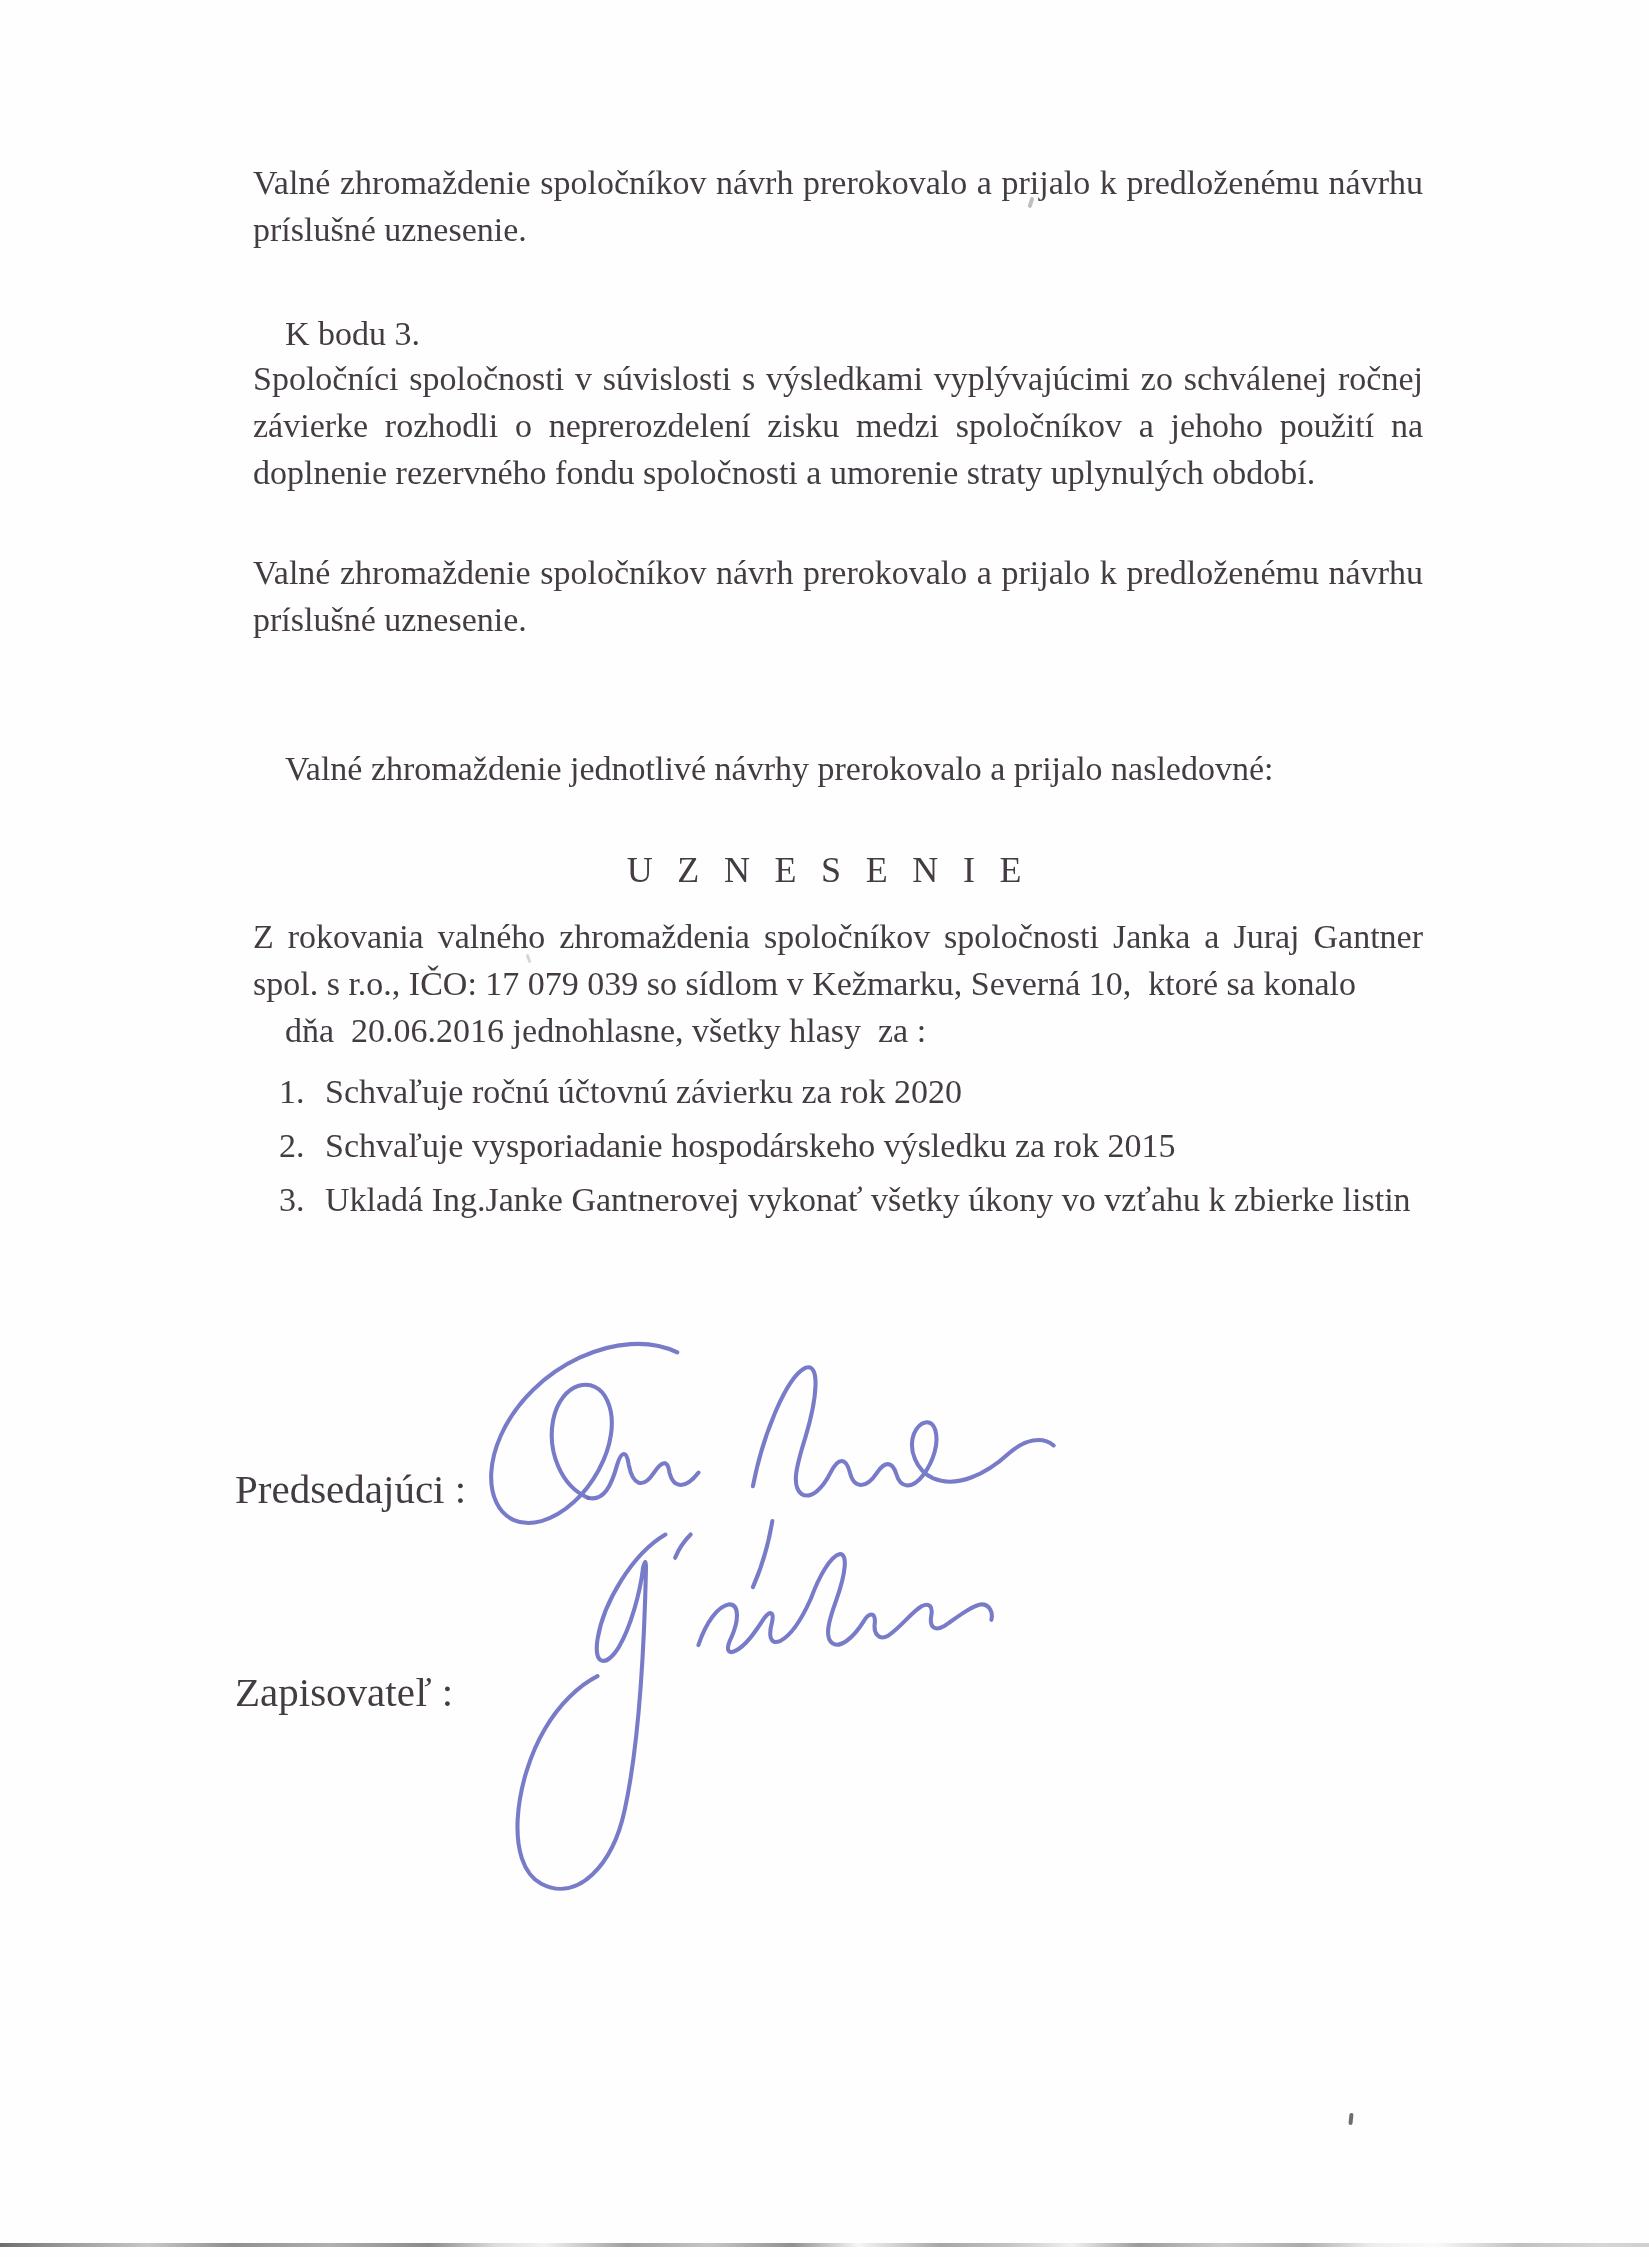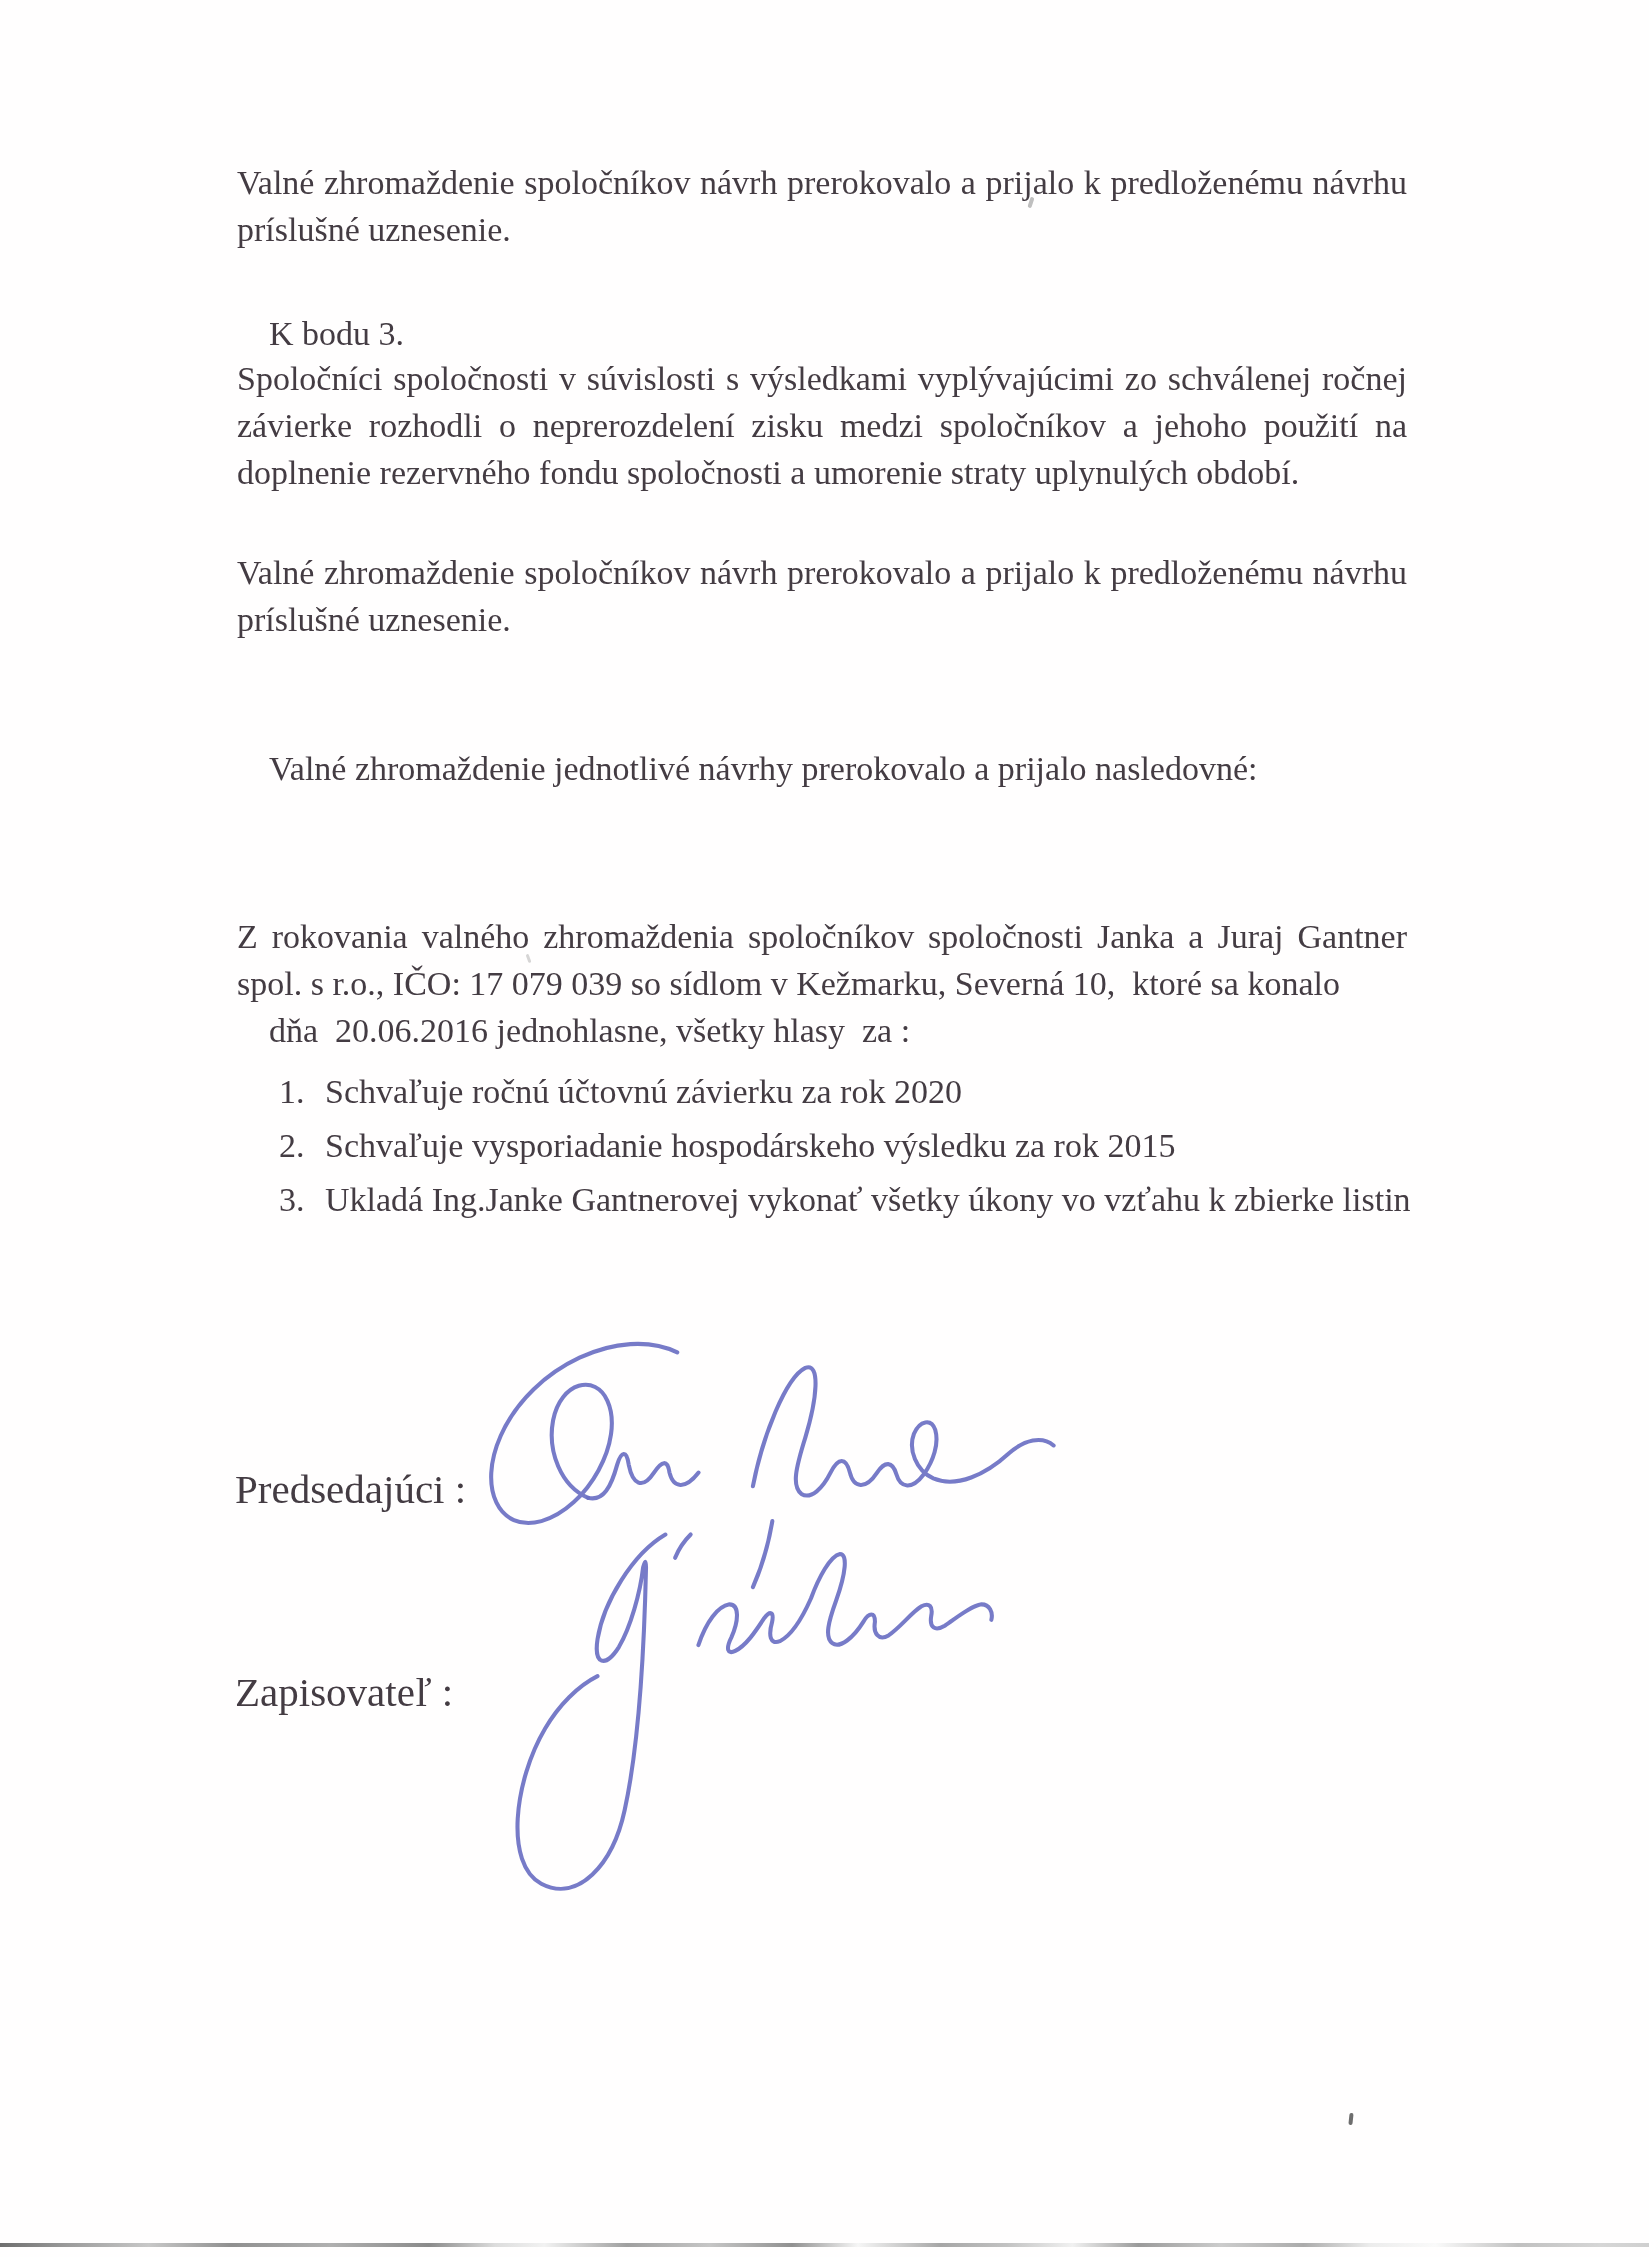--- a/index.html
+++ b/index.html
@@ -5,21 +5,21 @@
   html,body{margin:0;padding:0;background:#ffffff;}
   .page{
     position:relative;
     width:1650px;height:2257px;
     background:#fffefe;
     font-family:"Liberation Serif","DejaVu Serif",serif;
     color:#443c43;
     overflow:hidden;
   }
   .para{
-    position:absolute;left:237px;width:1170px;
+    position:absolute;left:253px;width:1170px;
     font-size:34px;line-height:47px;
     text-align:justify;white-space:pre-wrap;
   }
   .left-only{text-align:left;margin-left:32px;}
   .heading{
     position:absolute;left:243px;width:1170px;
     font-size:36px;letter-spacing:7.8px;
     text-align:center;white-space:pre-wrap;
   }
   .rlist{position:absolute;left:279px;width:1133px;font-size:34px;line-height:47px;}
@@ -49,20 +49,21 @@
 
   <p class="para left-only" style="top:276px">K bodu 3.</p>
 
   <p class="para" style="top:321px">Spoločníci spoločnosti v súvislosti s výsledkami vyplývajúcimi zo schválenej ročnej závierke rozhodli o neprerozdelení zisku medzi spoločníkov a jehoho použití na doplnenie rezervného fondu spoločnosti a umorenie straty uplynulých období.</p>
 
   <p class="para" style="top:515px">Valné zhromaždenie spoločníkov návrh prerokovalo a prijalo k predloženému návrhu príslušné uznesenie.</p>
 
 
   <p class="para left-only" style="top:711px">Valné zhromaždenie jednotlivé návrhy prerokovalo a prijalo nasledovné:</p>
 
+  <p class="heading" style="top:813px">U Z N E S E N I E</p>
 
   <p class="para" style="top:879px">Z rokovania valného zhromaždenia spoločníkov spoločnosti Janka a Juraj Gantner spol. s r.o., IČO: 17 079 039 so sídlom v Kežmarku, Severná 10,  ktoré sa konalo</p>
 
   <p class="para left-only" style="top:973px">dňa  20.06.2016 jednohlasne, všetky hlasy  za :</p>
 
   <div class="rlist" style="top:1068px">
     <div class="ritem">
       <span class="rnum">1.</span>
       <span class="rtext">Schvaľuje ročnú účtovnú závierku za rok 2020</span>
     </div>

